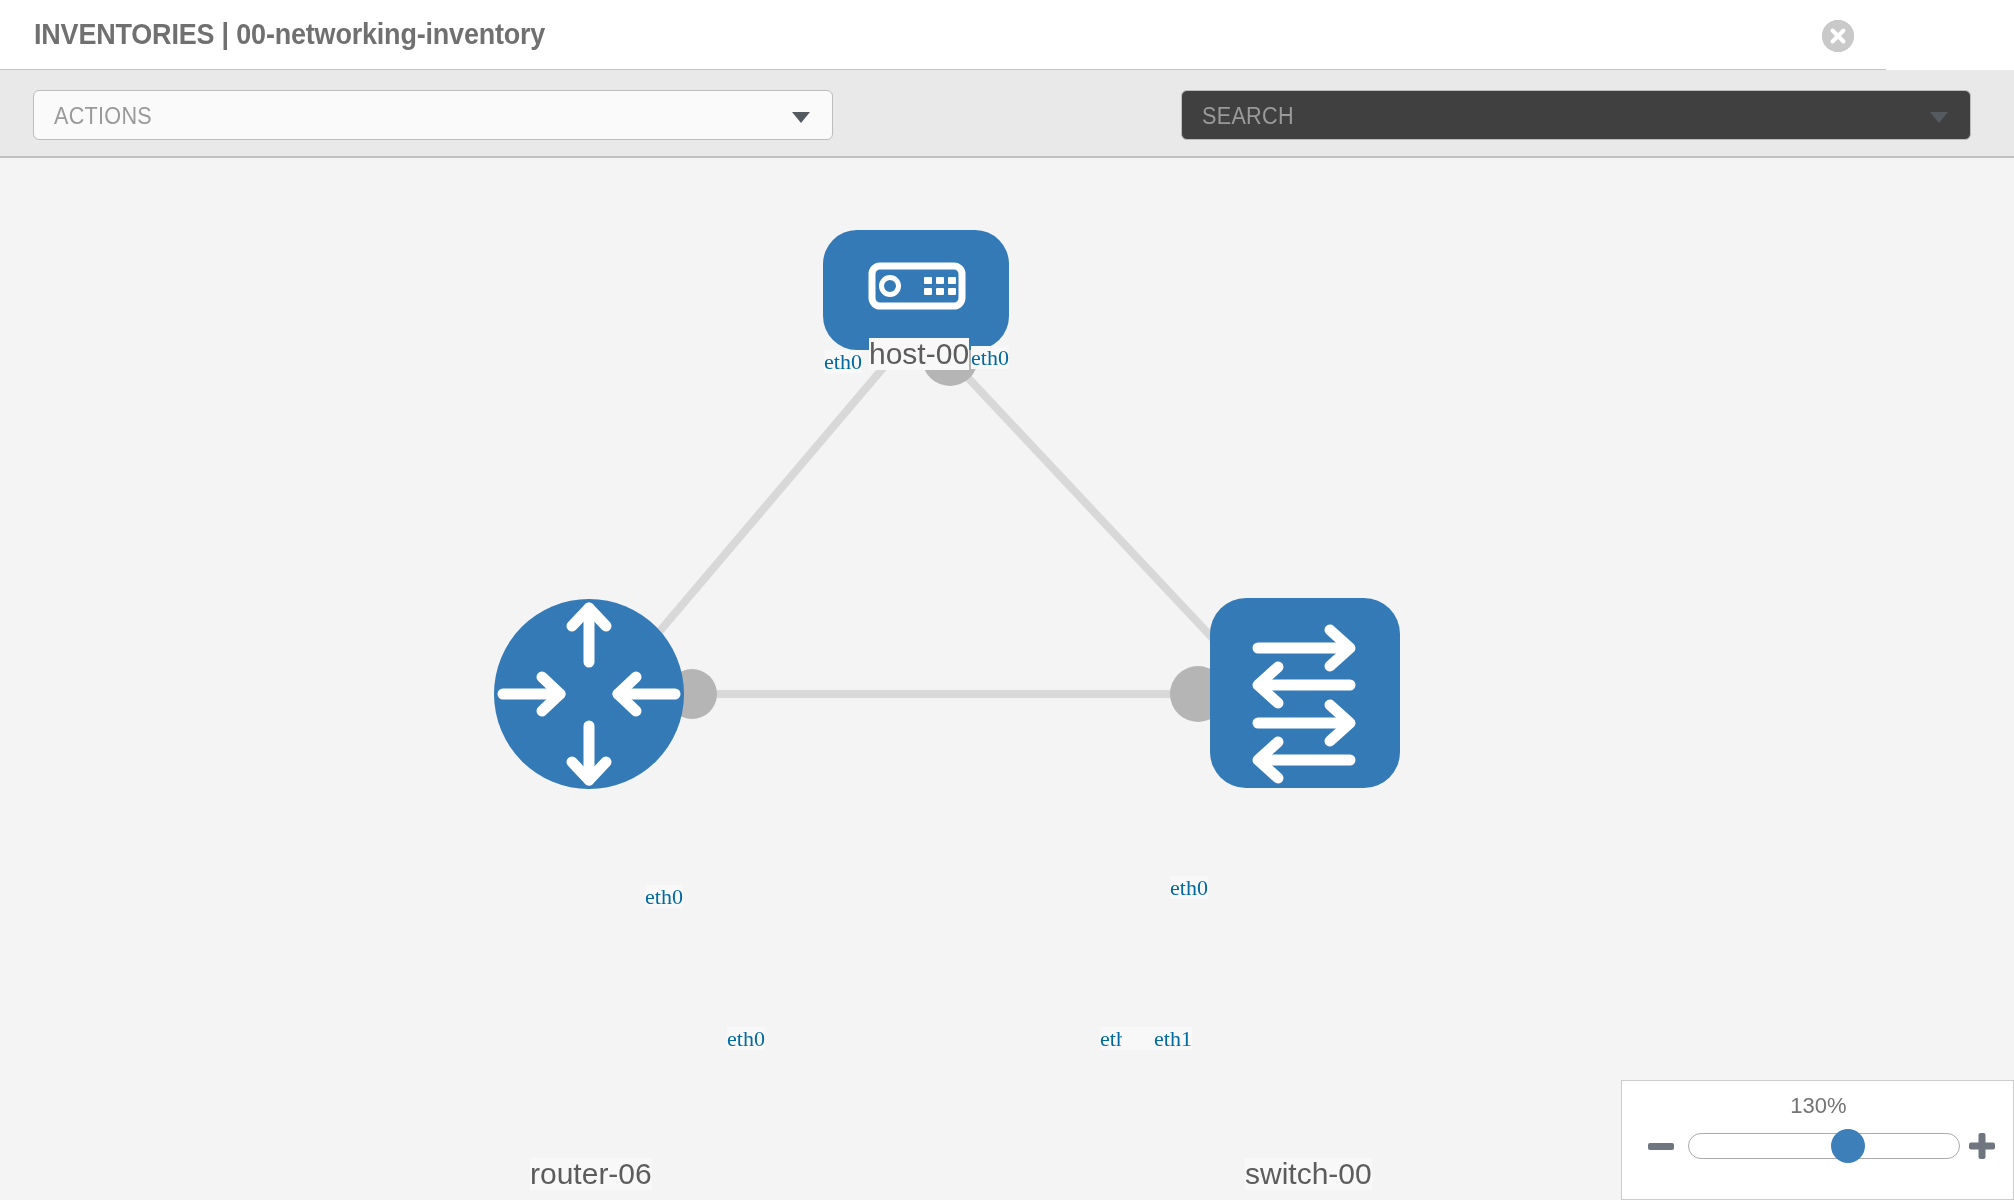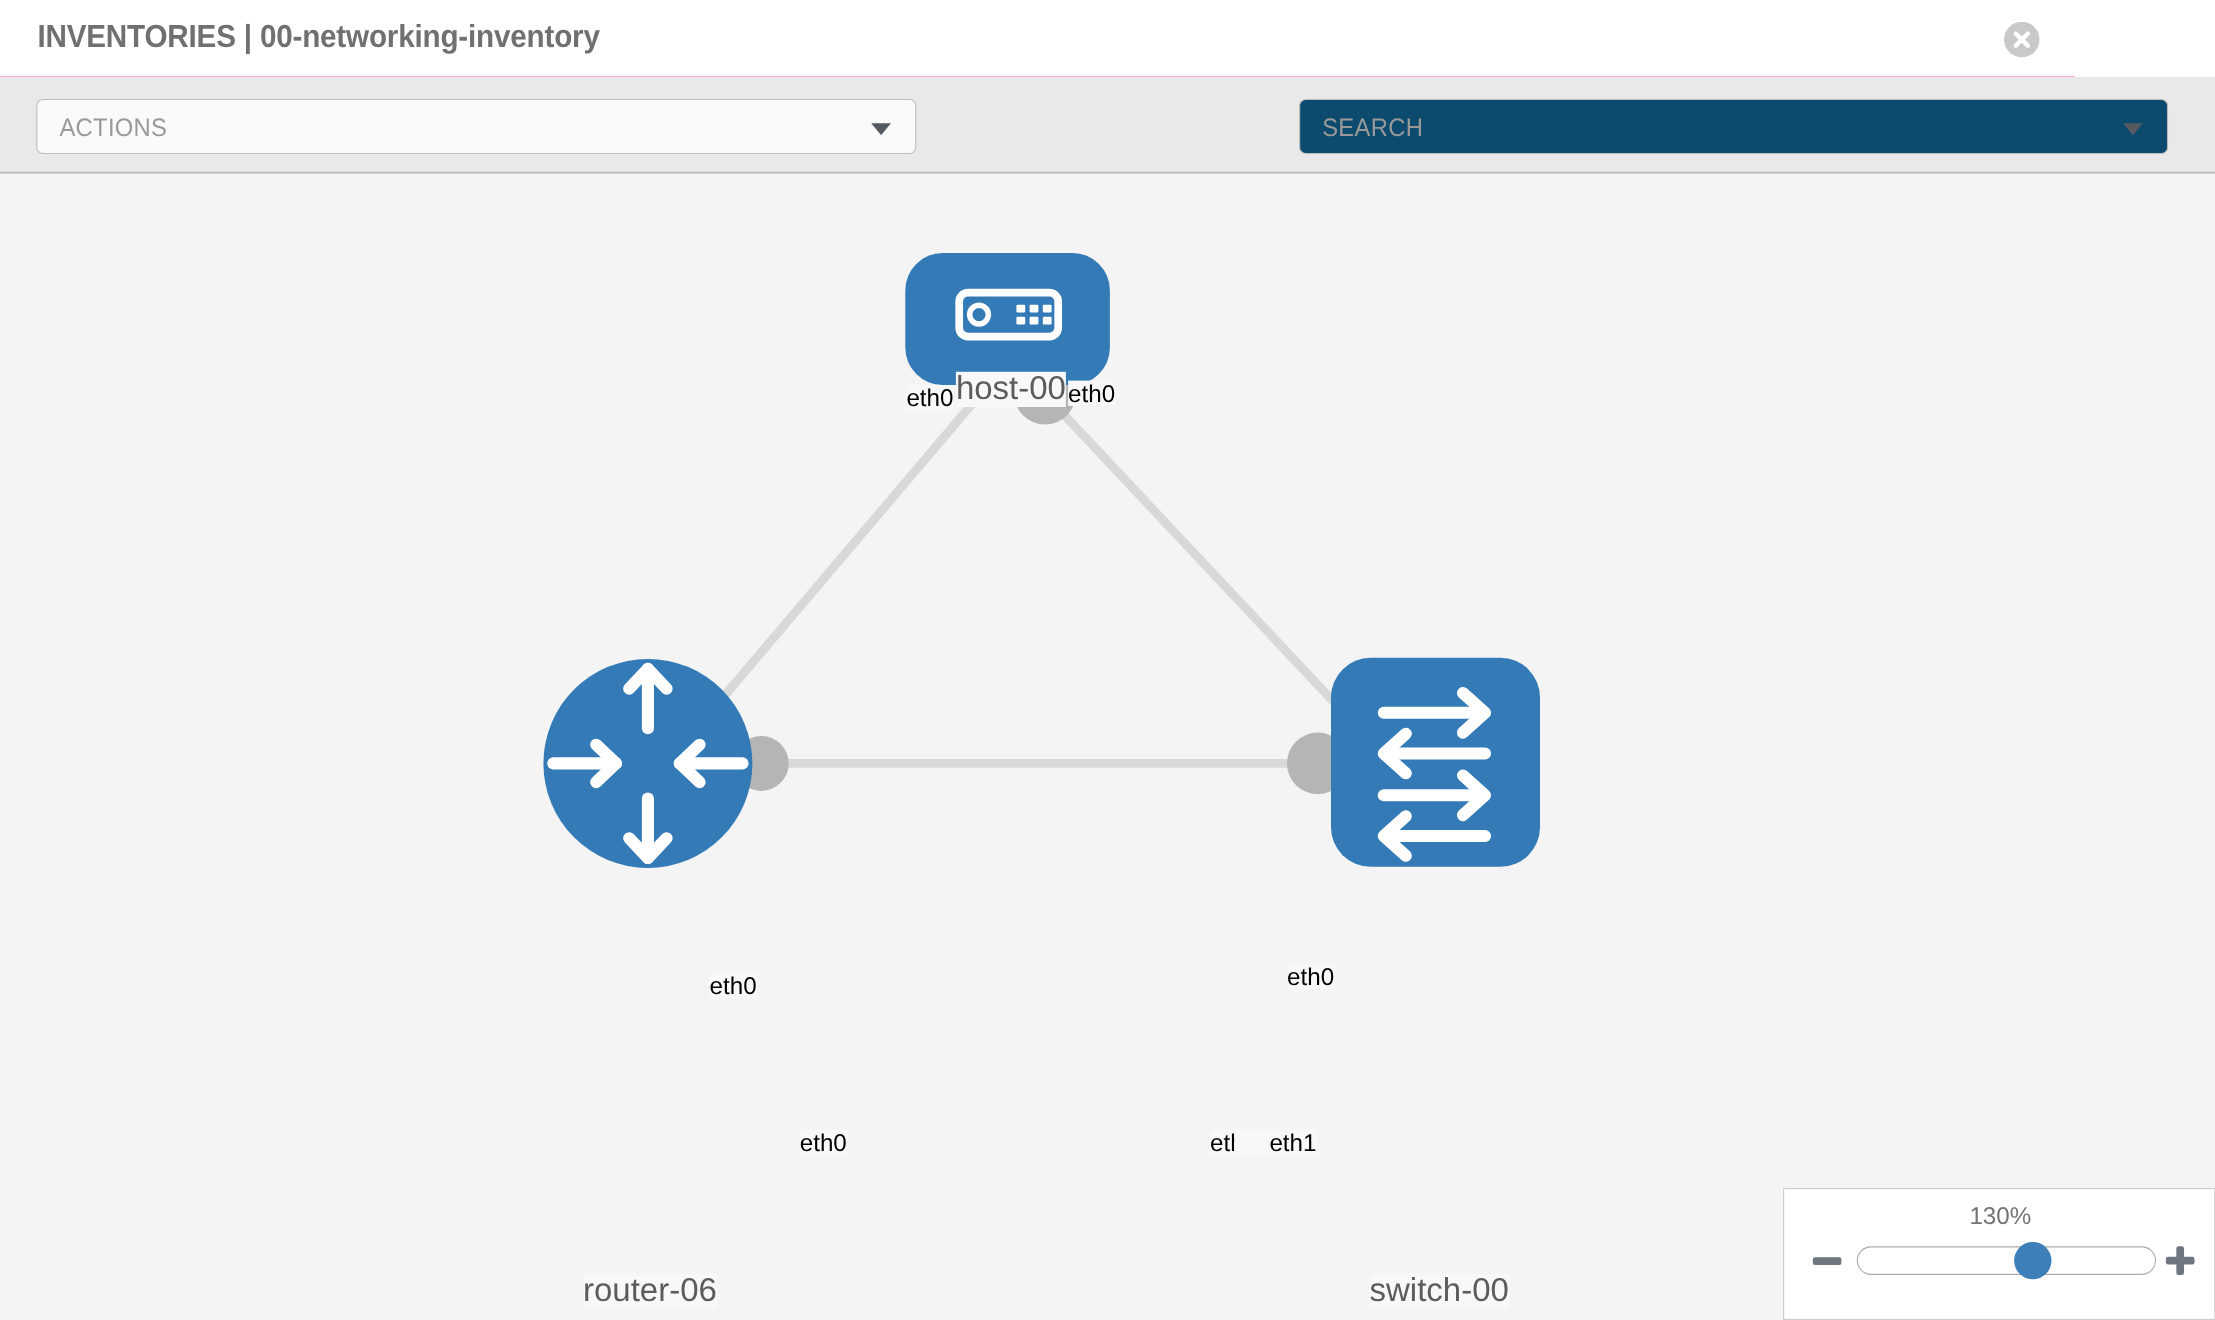--- a/index.html
+++ b/index.html
@@ -102,21 +102,21 @@
   }
   .tool-icon.wrench { left: 1042px; }
   .tool-icon.key    { left: 1112px; }
 
   .search-box {
     position: absolute;
     left: 1181px;
     top: 20px;
     width: 790px;
     height: 50px;
-    background: #0c4a6e;
+    background: #404040;
     border: 1px solid #bdbdbd;
     border-radius: 6px;
     box-sizing: border-box;
     cursor: text;
   }
   .search-label {
     position: absolute;
     left: 20px;
     top: 12px;
     font-size: 23px;
@@ -145,21 +145,21 @@
 
   
   .node-label {
     position: absolute;
     background: #f8f8f8;
     color: #5c5c5c;
     white-space: nowrap;
     line-height: 1.05;
   }
   .name-label { font-size: 30px; }
-  .iface-label { font-size: 22px; color: #000000; }
+  .iface-label { font-size: 22px; color: #0369a1; font-family: Liberation Serif, serif; }
 
   
   .zoom-panel {
     position: absolute;
     left: 1621px;
     top: 1080px;
     width: 393px;
     height: 120px;
     background: #ffffff;
     border: 1px solid #cccccc;

